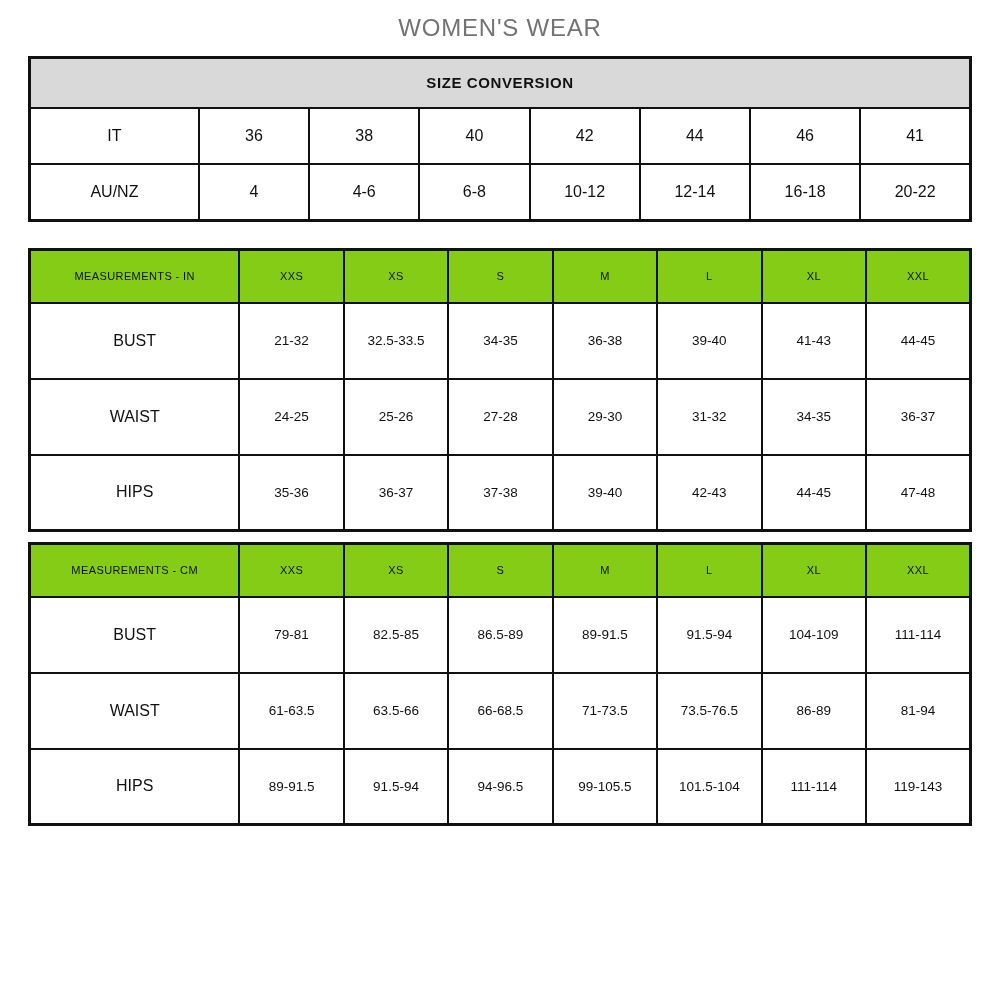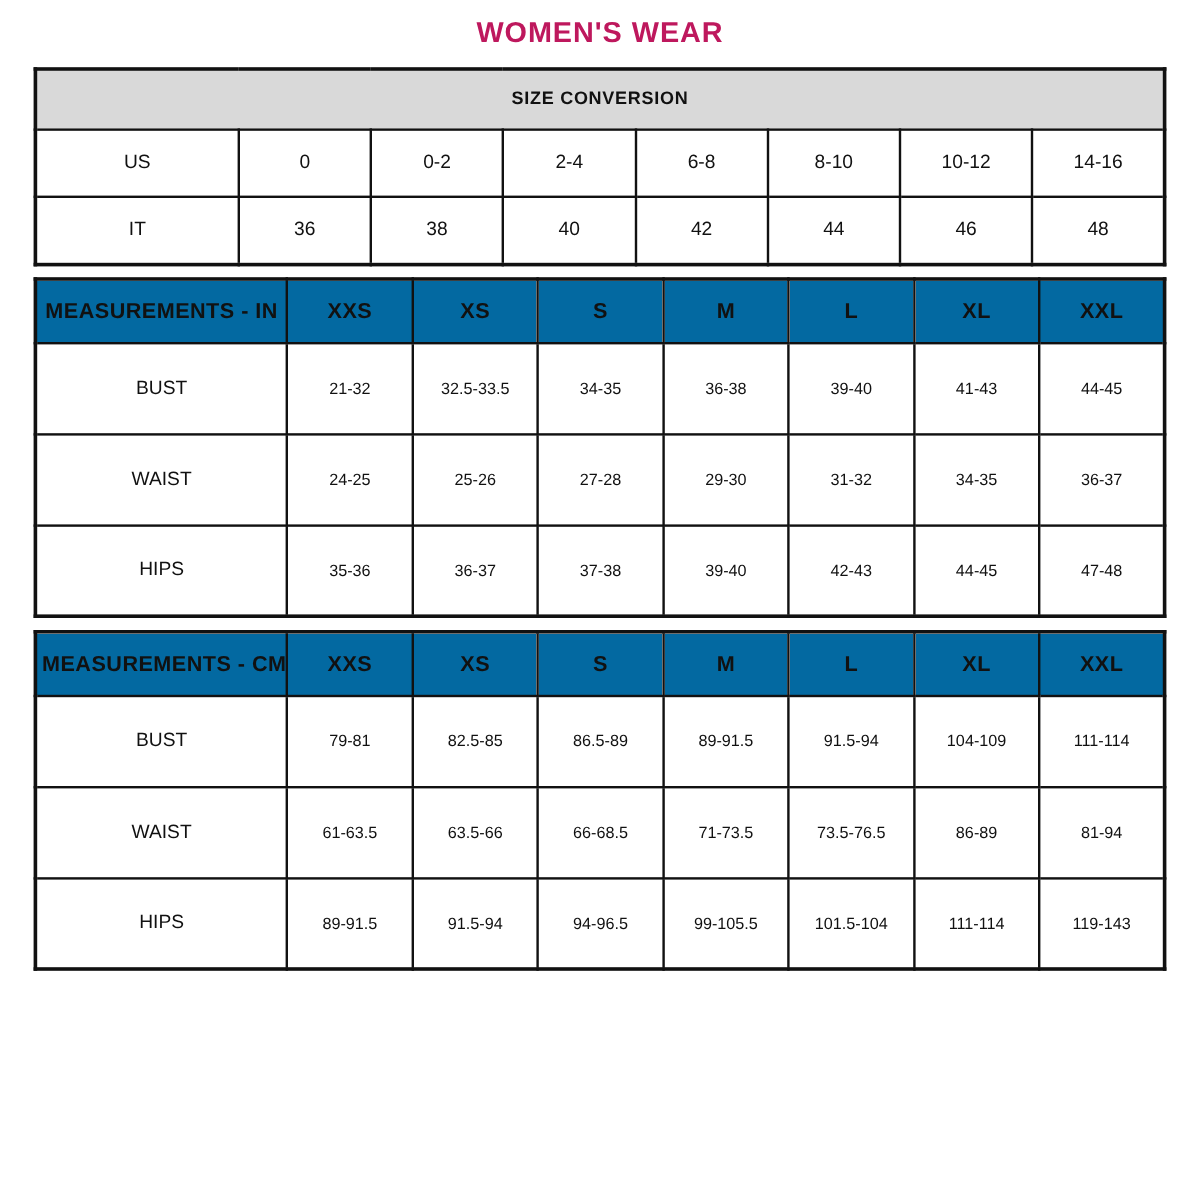--- a/index.html
+++ b/index.html
@@ -13,59 +13,59 @@
     color: #111111;
   }
   .page {
     width: 1000px;
     height: 1000px;
     padding: 12px 28px 14px 28px;
   }
   .page-title {
     text-align: center;
     font-size: 24px;
-    font-weight: 700;
+    font-weight: 400;
     letter-spacing: 0.8px;
     margin: 2px 0 14px 0;
-    color: #be185d;
+    color: #737373;
   }
   table {
     width: 100%;
     border-collapse: collapse;
     table-layout: fixed;
     border: 3px solid #111111;
   }
   td {
     border: 2px solid #111111;
     text-align: center;
     vertical-align: middle;
     padding: 0 4px;
     overflow: hidden;
     white-space: nowrap;
   }
   
-  .size-table { margin-bottom: 9px; }
+  .size-table { margin-bottom: 26px; }
   .size-table col.label-col { width: 18%; }
   .size-table .table-title-row td {
     background: #d9d9d9;
     font-weight: 700;
     font-size: 15px;
     letter-spacing: 0.6px;
     height: 50px;
   }
   .size-table tbody tr { height: 56.5px; }
   .size-table tbody td { font-size: 16px; }
   
   .meas-table { margin-bottom: 10px; }
   .meas-table col.label-col { width: 22.3%; }
   .meas-table thead tr { height: 53px; }
   .meas-table thead td {
-    background: #0369a1;
-    font-weight: 700;
-    font-size: 18px;
+    background: #84cc16;
+    font-weight: 400;
+    font-size: 11px;
     letter-spacing: 0.4px;
   }
   .meas-table tbody tr { height: 76px; }
   .meas-table tbody td { font-size: 13.5px; }
   .meas-table tbody td.row-label { font-size: 16px; }
 </style>
 </head>
 <body>
 
 <div class="page">
@@ -83,38 +83,38 @@
         <col>
         <col>
     </colgroup>
     <thead>
       <tr class="table-title-row">
         <td colspan="8">SIZE CONVERSION</td>
       </tr>
     </thead>
     <tbody>
         <tr>
-          <td class="row-label">US</td>
-          <td>0</td>
-          <td>0-2</td>
-          <td>2-4</td>
-          <td>6-8</td>
-          <td>8-10</td>
-          <td>10-12</td>
-          <td>14-16</td>
-        </tr>
-        <tr>
           <td class="row-label">IT</td>
           <td>36</td>
           <td>38</td>
           <td>40</td>
           <td>42</td>
           <td>44</td>
           <td>46</td>
-          <td>48</td>
+          <td>41</td>
+        </tr>
+        <tr>
+          <td class="row-label">AU/NZ</td>
+          <td>4</td>
+          <td>4-6</td>
+          <td>6-8</td>
+          <td>10-12</td>
+          <td>12-14</td>
+          <td>16-18</td>
+          <td>20-22</td>
         </tr>
       </tbody>
   </table>
 
   <table class="meas-table">
     <colgroup>
       <col class="label-col">
       <col>
         <col>
         <col>

